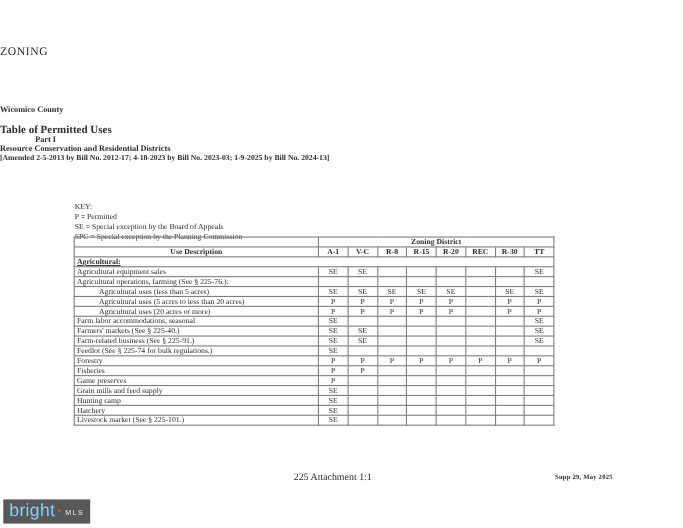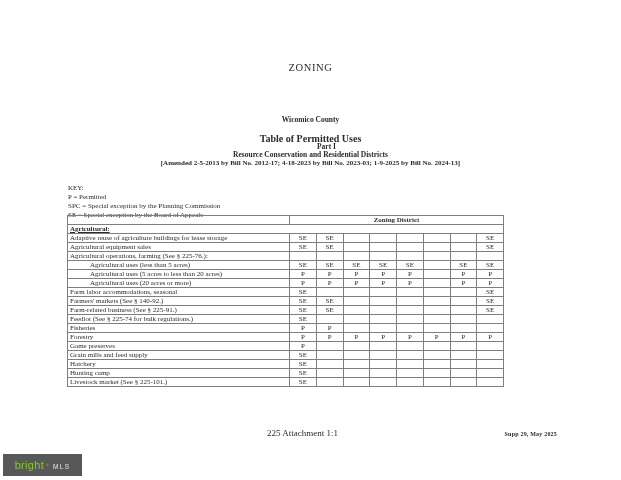--- a/index.html
+++ b/index.html
@@ -5,21 +5,21 @@
   * { margin:0; padding:0; box-sizing:border-box; }
   html,body { background:#ffffff; }
   .page {
     position:relative;
     width:621px; height:480px;
     background:#ffffff;
     overflow:hidden;
     font-family:"Liberation Serif","DejaVu Serif",serif;
     color:#2b2b2b;
   }
-  .centered { position:absolute; left:0; right:0; text-align:center; white-space:nowrap;margin-top:20px; }
+  .centered { position:absolute; left:0; right:0; text-align:left; white-space:nowrap; }
   .doc-title       { top:42px;  font-size:10.5px; letter-spacing:0.6px; }
   .attachment-line { top:73px;  font-size:9.5px; font-style:italic; }
   .county-line     { top:95px;  font-size:7.5px; font-weight:bold; }
   .sub1            { top:113px; font-size:10px; font-weight:bold; }
   .sub2            { top:121.5px; font-size:7.5px; font-weight:bold;padding-left:32px; }
   .sub3            { top:130px; font-size:7.5px; font-weight:bold; }
   .amended-line    { top:138.5px; font-size:7px; font-weight:bold; }
 
   .key-block { position:absolute; left:68px; top:168px; font-size:7px; line-height:9px;margin-top:16px; }
 
@@ -48,77 +48,77 @@
   .footer-center { position:absolute; left:-16px; right:0; top:428px; text-align:center; font-size:9px; }
   .footer-right  { position:absolute; right:64px; top:431px; font-size:6px; font-weight:bold; letter-spacing:0.2px; }
 
   .brand-logo {
     position:absolute; left:3px; top:454px;
     width:79px; height:22px;
     background:#57585a;
     display:flex; align-items:center; justify-content:center;
     font-family:"Liberation Sans","DejaVu Sans",sans-serif;
   }
-  .brand-word { color:#84cc16; font-size:11px; letter-spacing:0.3px; }
+  .brand-word { color:#7dd3fc; font-size:16px; letter-spacing:0.3px; }
   .brand-star { color:#e0562c; font-size:6px; vertical-align:super; line-height:1; margin-left:1px; }
   .brand-mls  { color:#e9e9e9; font-size:6.5px; letter-spacing:1.3px; margin-left:3px; margin-top:3px; }
 </style>
 </head>
 <body>
 
 <div class="page">
 
   <div class="centered doc-title">ZONING</div>
   <div class="centered county-line">Wicomico County</div>
   <div class="centered sub1">Table of Permitted Uses</div>
   <div class="centered sub2">Part I</div>
   <div class="centered sub3">Resource Conservation and Residential Districts</div>
   <div class="centered amended-line">[Amended 2-5-2013 by Bill No. 2012-17; 4-18-2023 by Bill No. 2023-03; 1-9-2025 by Bill No. 2024-13]</div>
 
   <div class="key-block">
     <div>KEY:</div>
     <div>P = Permitted</div>
+    <div>SE = Special exception by the Board of Appeals</div>
     <div>SPC = Special exception by the Planning Commission</div>
-    <div>SE = Special exception by the Board of Appeals</div>
   </div>
 
   <table class="permitted">
     <colgroup>
       <col class="c-use">
       <col>
         <col>
         <col>
         <col>
         <col>
         <col>
         <col>
         <col>
     </colgroup>
     <thead>
       <tr>
         <th class="use-col"></th>
         <th colspan="8">Zoning District</th>
       </tr>
+      <tr>
+        <th class="use-col">Use Description</th>
+      <th>A-1</th>
+          <th>V-C</th>
+          <th>R-8</th>
+          <th>R-15</th>
+          <th>R-20</th>
+          <th>REC</th>
+          <th>R-30</th>
+          <th>TT</th>
+        </tr>
     </thead>
     <tbody>
         <tr>
           <td colspan="9" class="section">Agricultural:</td>
         </tr>
         <tr>
-          <td class="use">Adaptive reuse of agriculture buildings for lease storage</td>
-          <td class="val">SE</td>
-          <td class="val">SE</td>
-          <td class="val"></td>
-          <td class="val"></td>
-          <td class="val"></td>
-          <td class="val"></td>
-          <td class="val"></td>
-          <td class="val">SE</td>
-        </tr>
-        <tr>
           <td class="use">Agricultural equipment sales</td>
           <td class="val">SE</td>
           <td class="val">SE</td>
           <td class="val"></td>
           <td class="val"></td>
           <td class="val"></td>
           <td class="val"></td>
           <td class="val"></td>
           <td class="val">SE</td>
         </tr>
@@ -171,21 +171,21 @@
           <td class="val">SE</td>
           <td class="val"></td>
           <td class="val"></td>
           <td class="val"></td>
           <td class="val"></td>
           <td class="val"></td>
           <td class="val"></td>
           <td class="val">SE</td>
         </tr>
         <tr>
-          <td class="use">Farmers' markets (See § 140-92.)</td>
+          <td class="use">Farmers' markets (See § 225-40.)</td>
           <td class="val">SE</td>
           <td class="val">SE</td>
           <td class="val"></td>
           <td class="val"></td>
           <td class="val"></td>
           <td class="val"></td>
           <td class="val"></td>
           <td class="val">SE</td>
         </tr>
         <tr>
@@ -204,42 +204,42 @@
           <td class="val">SE</td>
           <td class="val"></td>
           <td class="val"></td>
           <td class="val"></td>
           <td class="val"></td>
           <td class="val"></td>
           <td class="val"></td>
           <td class="val"></td>
         </tr>
         <tr>
+          <td class="use">Forestry</td>
+          <td class="val">P</td>
+          <td class="val">P</td>
+          <td class="val">P</td>
+          <td class="val">P</td>
+          <td class="val">P</td>
+          <td class="val">P</td>
+          <td class="val">P</td>
+          <td class="val">P</td>
+        </tr>
+        <tr>
           <td class="use">Fisheries</td>
           <td class="val">P</td>
           <td class="val">P</td>
           <td class="val"></td>
           <td class="val"></td>
           <td class="val"></td>
           <td class="val"></td>
           <td class="val"></td>
           <td class="val"></td>
         </tr>
         <tr>
-          <td class="use">Forestry</td>
-          <td class="val">P</td>
-          <td class="val">P</td>
-          <td class="val">P</td>
-          <td class="val">P</td>
-          <td class="val">P</td>
-          <td class="val">P</td>
-          <td class="val">P</td>
-          <td class="val">P</td>
-        </tr>
-        <tr>
           <td class="use">Game preserves</td>
           <td class="val">P</td>
           <td class="val"></td>
           <td class="val"></td>
           <td class="val"></td>
           <td class="val"></td>
           <td class="val"></td>
           <td class="val"></td>
           <td class="val"></td>
         </tr>
@@ -248,32 +248,32 @@
           <td class="val">SE</td>
           <td class="val"></td>
           <td class="val"></td>
           <td class="val"></td>
           <td class="val"></td>
           <td class="val"></td>
           <td class="val"></td>
           <td class="val"></td>
         </tr>
         <tr>
+          <td class="use">Hunting camp</td>
+          <td class="val">SE</td>
+          <td class="val"></td>
+          <td class="val"></td>
+          <td class="val"></td>
+          <td class="val"></td>
+          <td class="val"></td>
+          <td class="val"></td>
+          <td class="val"></td>
+        </tr>
+        <tr>
           <td class="use">Hatchery</td>
-          <td class="val">SE</td>
-          <td class="val"></td>
-          <td class="val"></td>
-          <td class="val"></td>
-          <td class="val"></td>
-          <td class="val"></td>
-          <td class="val"></td>
-          <td class="val"></td>
-        </tr>
-        <tr>
-          <td class="use">Hunting camp</td>
           <td class="val">SE</td>
           <td class="val"></td>
           <td class="val"></td>
           <td class="val"></td>
           <td class="val"></td>
           <td class="val"></td>
           <td class="val"></td>
           <td class="val"></td>
         </tr>
         <tr>

